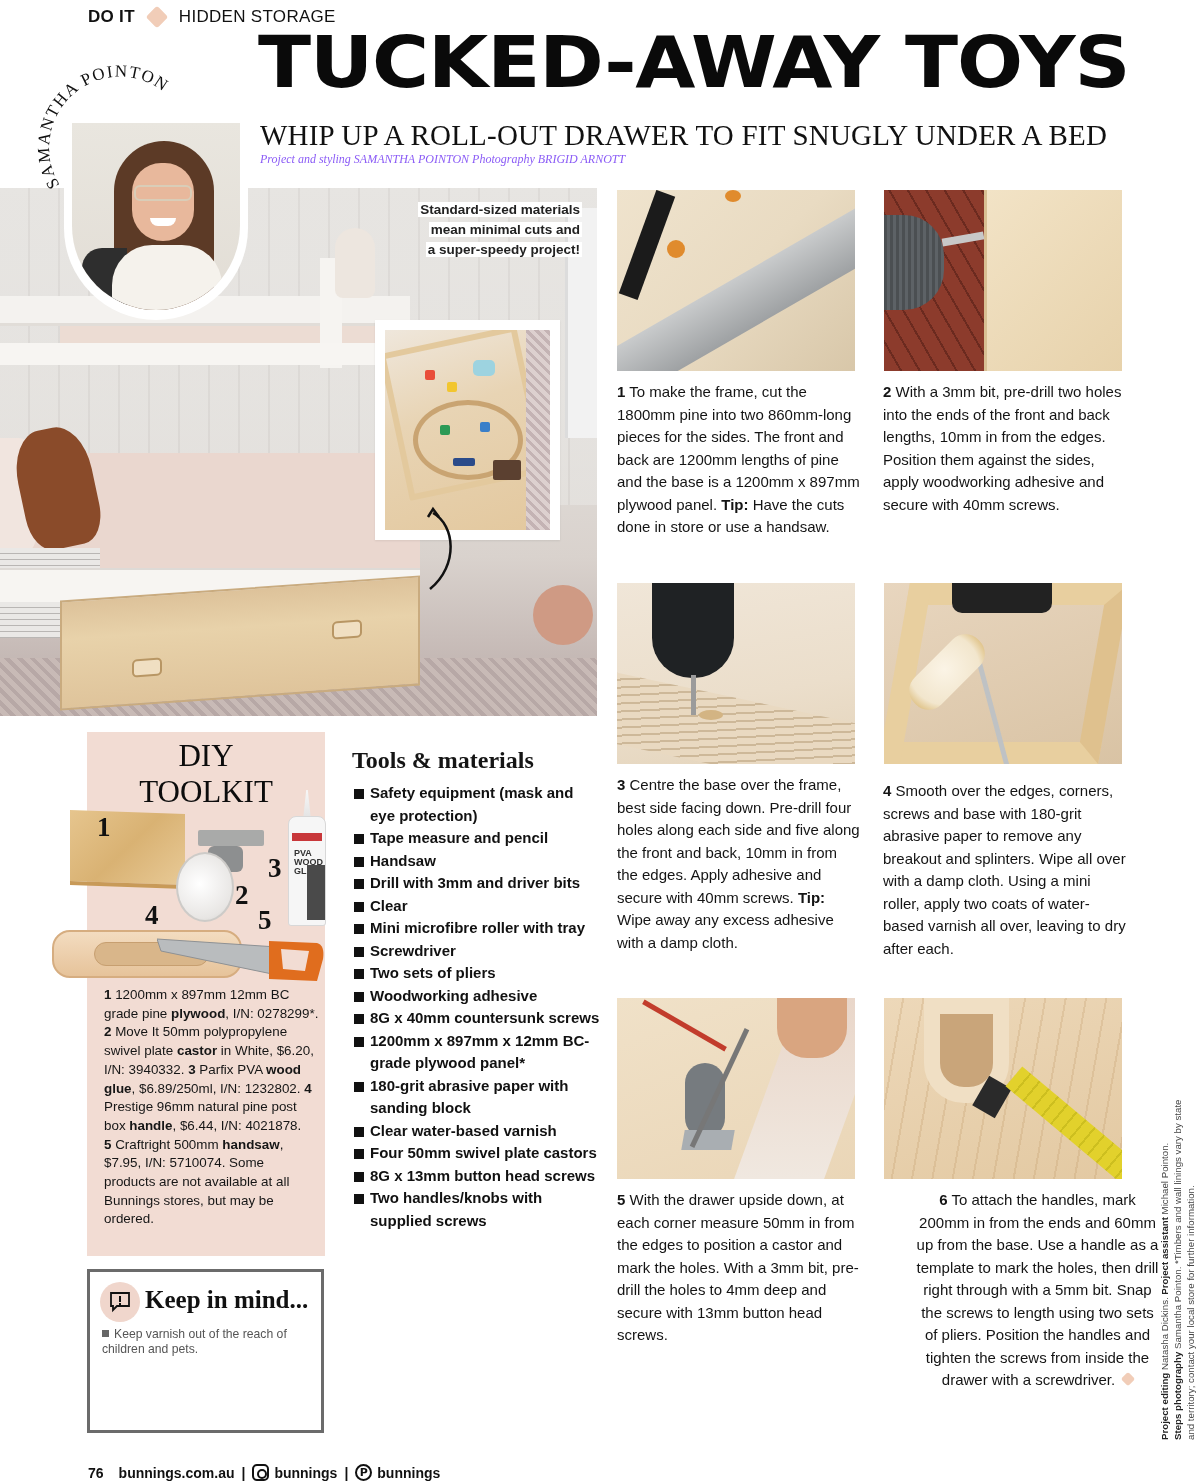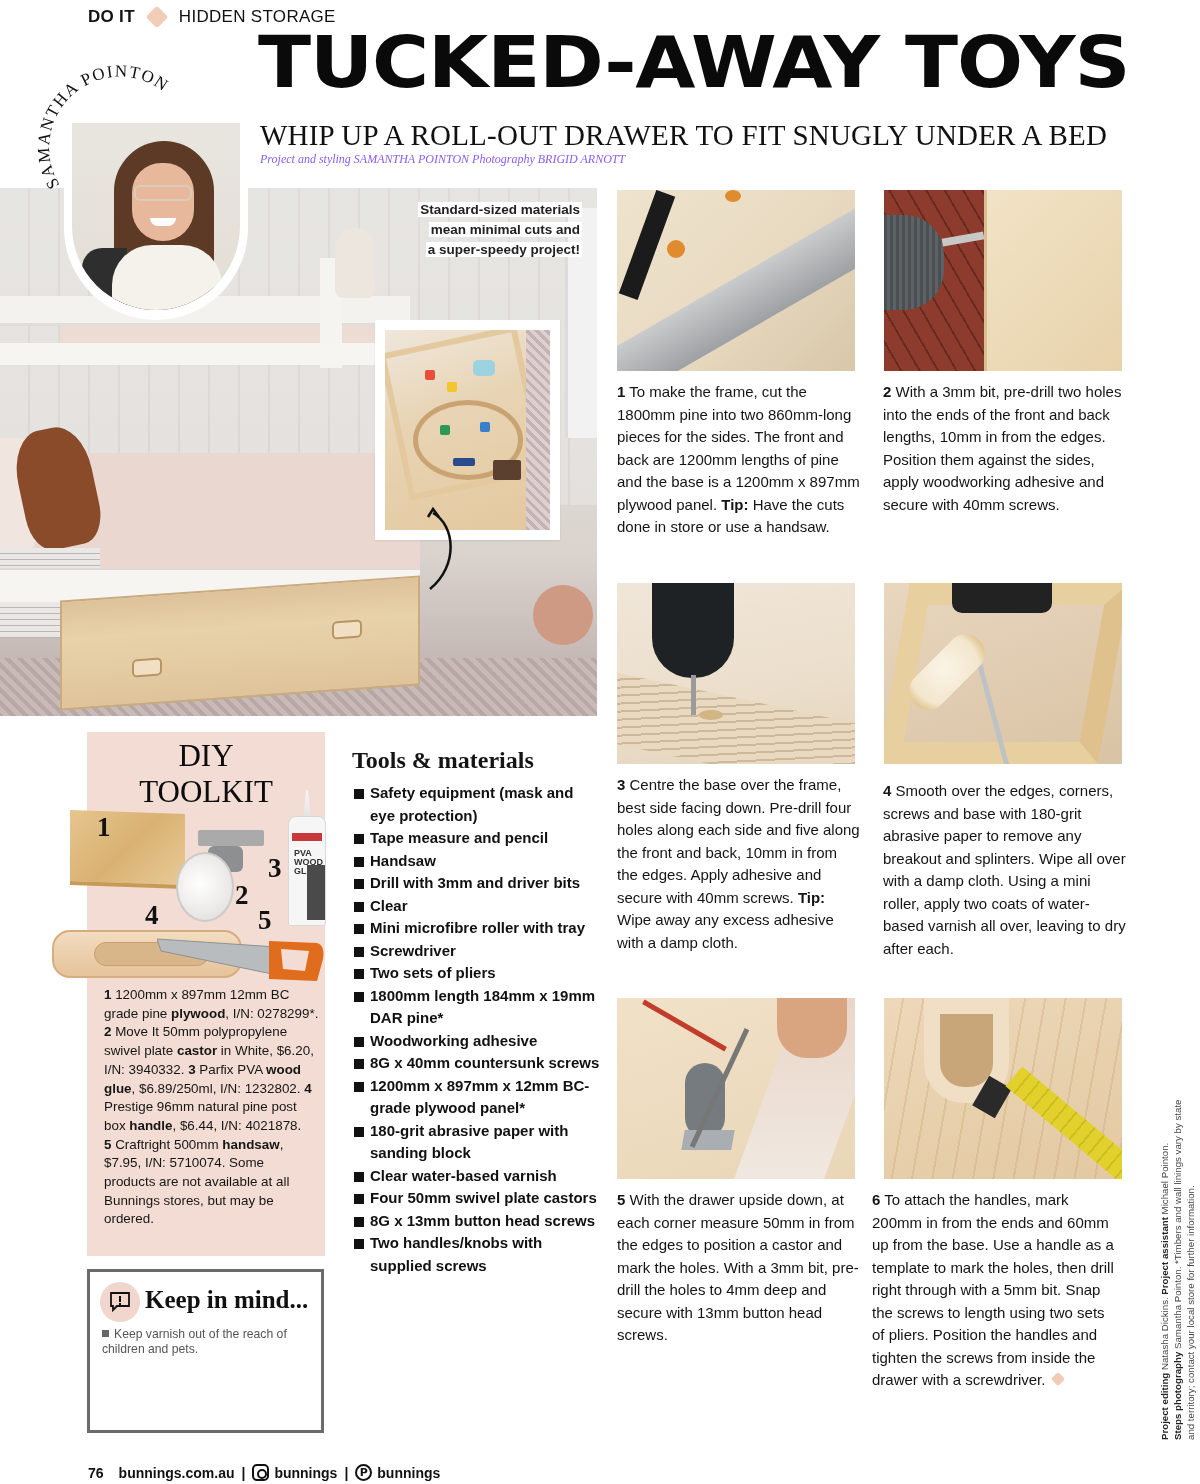--- a/index.html
+++ b/index.html
@@ -302,21 +302,20 @@
   <h2>Tools &amp; materials</h2>
   <ul>
     <li>Safety equipment (mask and eye protection)</li>
     <li>Tape measure and pencil</li>
     <li>Handsaw</li>
     <li>Drill with 3mm and driver bits</li>
     <li>Clear</li>
     <li>Mini microfibre roller with tray</li>
     <li>Screwdriver</li>
     <li>Two sets of pliers</li>
-    <li>1800mm length 184mm x 19mm DAR pine*</li>
     <li>Woodworking adhesive</li>
     <li>8G x 40mm countersunk screws</li>
     <li>1200mm x 897mm x 12mm BC-grade plywood panel*</li>
     <li>180-grit abrasive paper with sanding block</li>
     <li>Clear water-based varnish</li>
     <li>Four 50mm swivel plate castors</li>
     <li>8G x 13mm button head screws</li>
     <li>Two handles/knobs with supplied screws</li>
   </ul>
 </div>
@@ -368,21 +367,21 @@
 </div>
 <div class="step-text" style="left:617px; top:774px;">
   <b>3</b> <span>Centre the base over the frame, best side facing down. Pre-drill four holes along each side and five along the front and back, 10mm in from the edges. Apply adhesive and secure with 40mm screws. </span><b>Tip:</b><span> Wipe away any excess adhesive with a damp cloth.</span>
 </div>
 <div class="step-text" style="left:883px; top:774px;margin-top:6px;">
   <b>4</b> <span>Smooth over the edges, corners, screws and base with 180-grit abrasive paper to remove any breakout and splinters. Wipe all over with a damp cloth. Using a mini roller, apply two coats of water-based varnish all over, leaving to dry after each.</span>
 </div>
 <div class="step-text" style="left:617px; top:1189px;">
   <b>5</b> <span>With the drawer upside down, at each corner measure 50mm in from the edges to position a castor and mark the holes. With a 3mm bit, pre-drill the holes to 4mm deep and secure with 13mm button head screws.</span>
 </div>
-<div class="step-text" style="left:872px; top:1189px;">
+<div class="step-text" style="left:915px; top:1189px;text-align:center;">
   <b>6</b> <span>To attach the handles, mark 200mm in from the ends and 60mm up from the base. Use a handle as a template to mark the holes, then drill right through with a 5mm bit. Snap the screws to length using two sets of pliers. Position the handles and tighten the screws from inside the drawer with a screwdriver.</span><span class="end-diamond"></span>
 </div>
 
 <div class="abs side-credits">
   <b>Project editing</b><span> Natasha Dickins. </span><b>Project assistant</b><span> Michael Pointon.</span><br>
   <b>Steps photography</b><span> Samantha Pointon. </span><span>*Timbers and wall linings vary by state and territory; contact your local store for further information.</span>
 </div>
 
 <div class="abs footer">
   <span class="page">76</span>

